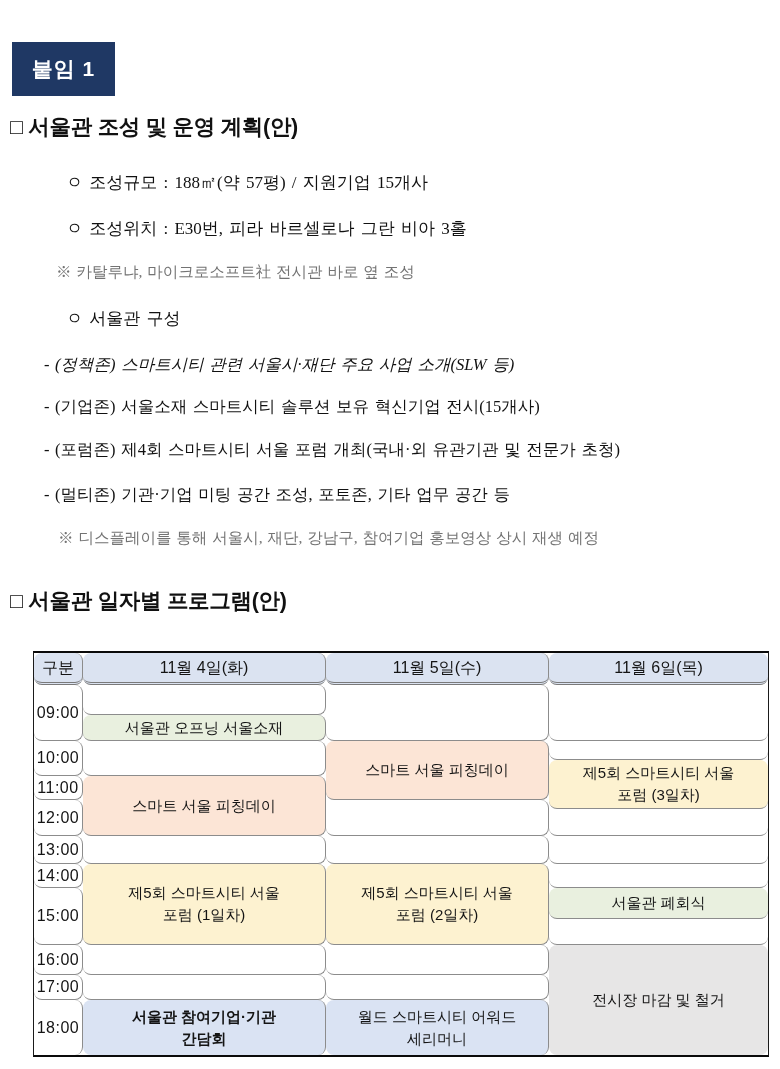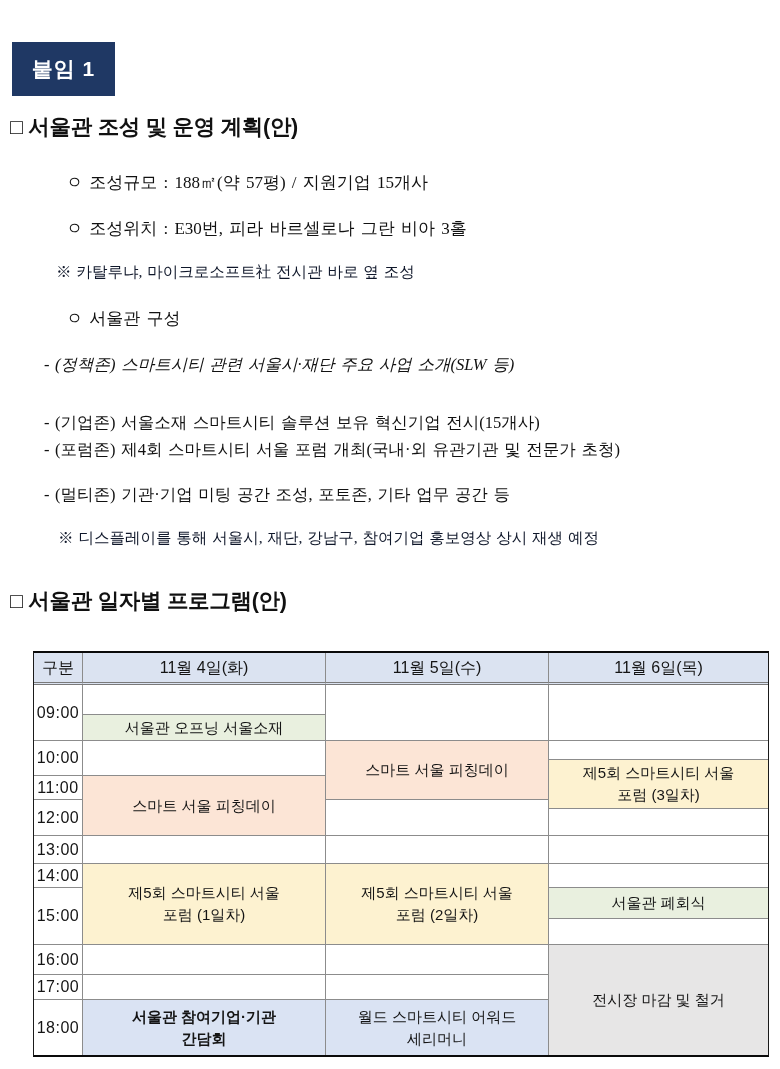--- a/index.html
+++ b/index.html
@@ -16,34 +16,35 @@
   }
   .titlebox{
     left:125px;top:42px;width:639px;height:46px;border:1.5px solid #3c3c3c;
     background:#fff;display:flex;align-items:center;box-sizing:border-box;
     padding-left:18px;font-size:22px;font-weight:bold;letter-spacing:-0.2px;
   }
   
   .h1{font-size:21.5px;font-weight:bold;letter-spacing:-0.3px;font-family:"Liberation Sans",sans-serif;}
   .b17{font-size:17px;font-family:"Liberation Serif",serif;word-spacing:2px;margin-left:36px;}
   .b16{font-size:16.5px;font-family:"Liberation Serif",serif;word-spacing:1.5px;}
-  .note{font-size:15.5px;font-family:"Liberation Serif",serif;color:#0f172a;word-spacing:1px;}
+  .note{font-size:15.5px;font-family:"Liberation Serif",serif;color:#737373;word-spacing:1px;}
   
   .tbl{
     position:absolute;left:33px;top:651px;display:grid;
     grid-template-columns:49px 243px 223px 219px;
     grid-template-rows:32px 30px 26px 19px 16px 24px 9px 27px 28px 24px 31px 26px 30px 25px 55px;
     border:1.5px solid #1a1a1a;border-top:2.5px solid #0a0a0a;border-bottom:2.5px solid #0a0a0a;
     background:#fff;
   }
   .c{
     display:flex;align-items:center;justify-content:center;text-align:center;
     border-right:1px solid #8c8c8c;border-bottom:1px solid #8c8c8c;
     font-size:15px;line-height:1.45;white-space:pre-line;color:#141414;
     overflow:hidden;
+    border-radius:8px;
   }
   .th{background:var(--header-bg,#dbe3f1);font-size:16px;border-bottom:3px double #7a7a7a;}
   .tc{font-size:16px;letter-spacing:0.5px;}
   .lc{border-right:none;}
   .lr{border-bottom:none;}
   .bg-green{background:var(--event-green,#e9f0df);}
   .bg-pink{background:var(--event-pink,#fce5d6);}
   .bg-yellow{background:var(--event-yellow,#fdf2d0);}
   .bg-blue{background:var(--event-blue,#dae3f3);}
   .bg-gray{background:var(--event-gray,#e7e6e6);}
@@ -54,21 +55,21 @@
 <div id="page">
 
   <div class="abs badge">붙임 1</div>
 
   <div class="abs h1" style="left:10px;top:112px;">□ 서울관 조성 및 운영 계획(안)</div>
   <div class="abs b17" style="left:30px;top:171px;">ㅇ 조성규모 : 188㎡(약 57평) / 지원기업 15개사</div>
   <div class="abs b17" style="left:30px;top:217px;">ㅇ 조성위치 : E30번, 피라 바르셀로나 그란 비아 3홀</div>
   <div class="abs note" style="left:56px;top:262px;">※ 카탈루냐, 마이크로소프트社 전시관 바로 옆 조성</div>
   <div class="abs b17" style="left:30px;top:307px;">ㅇ 서울관 구성</div>
   <div class="abs b16" style="left:44px;top:354px;font-style:italic;">- (정책존) 스마트시티 관련 서울시·재단 주요 사업 소개(SLW 등)</div>
-  <div class="abs b16" style="left:44px;top:396px;margin-top:16px;">- (기업존) 서울소재 스마트시티 솔루션 보유 혁신기업 전시(15개사)</div>
+  <div class="abs b16" style="left:44px;top:396px;">- (기업존) 서울소재 스마트시티 솔루션 보유 혁신기업 전시(15개사)</div>
   <div class="abs b16" style="left:44px;top:439px;">- (포럼존) 제4회 스마트시티 서울 포럼 개최(국내·외 유관기관 및 전문가 초청)</div>
   <div class="abs b16" style="left:44px;top:484px;">- (멀티존) 기관·기업 미팅 공간 조성, 포토존, 기타 업무 공간 등</div>
   <div class="abs note" style="left:58px;top:528px;">※ 디스플레이를 통해 서울시, 재단, 강남구, 참여기업 홍보영상 상시 재생 예정</div>
 
   <div class="abs h1" style="left:10px;top:586px;">□ 서울관 일자별 프로그램(안)</div>
 
   <div class="tbl">
 
     <div class="c th" style="grid-area:1/1/2/2;">구분</div>
     <div class="c th" style="grid-area:1/2/2/3;">11월 4일(화)</div>

